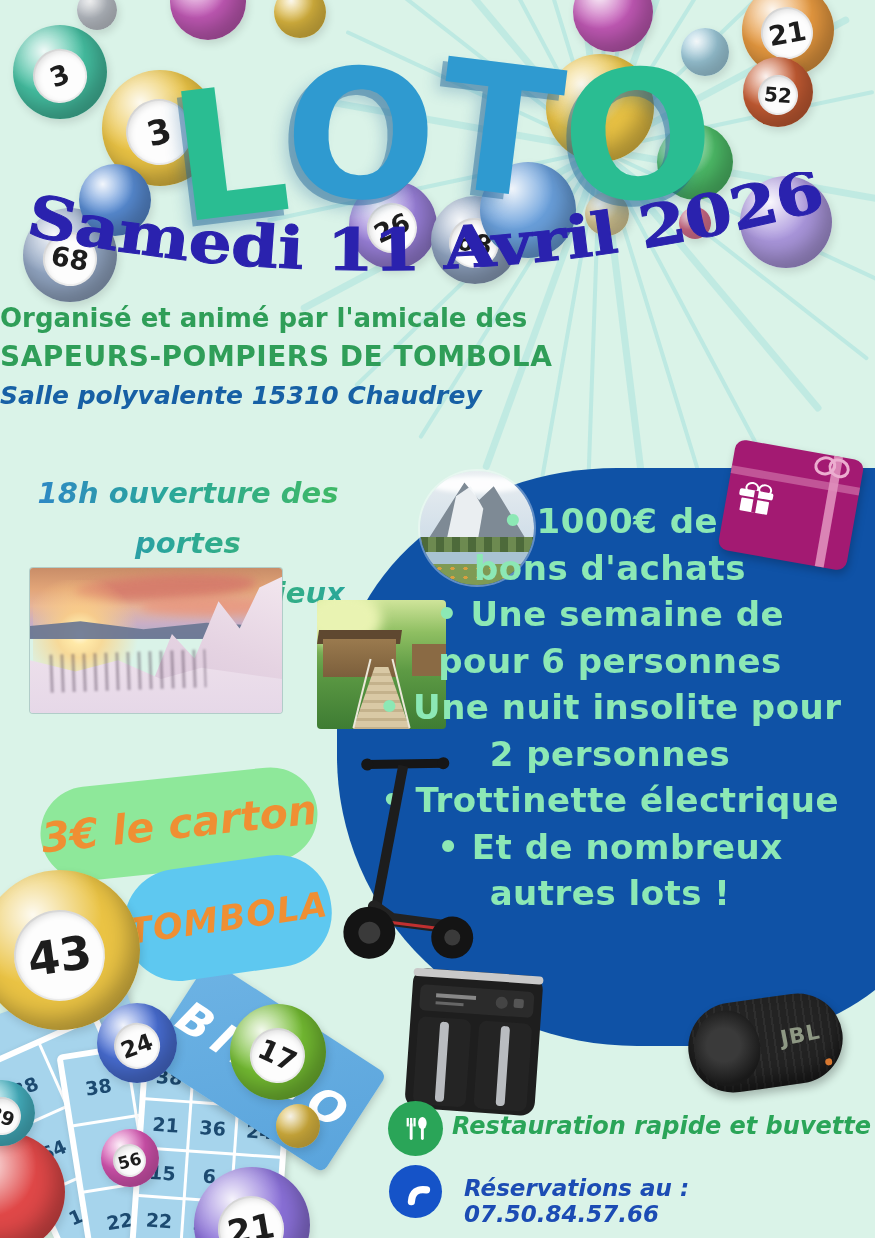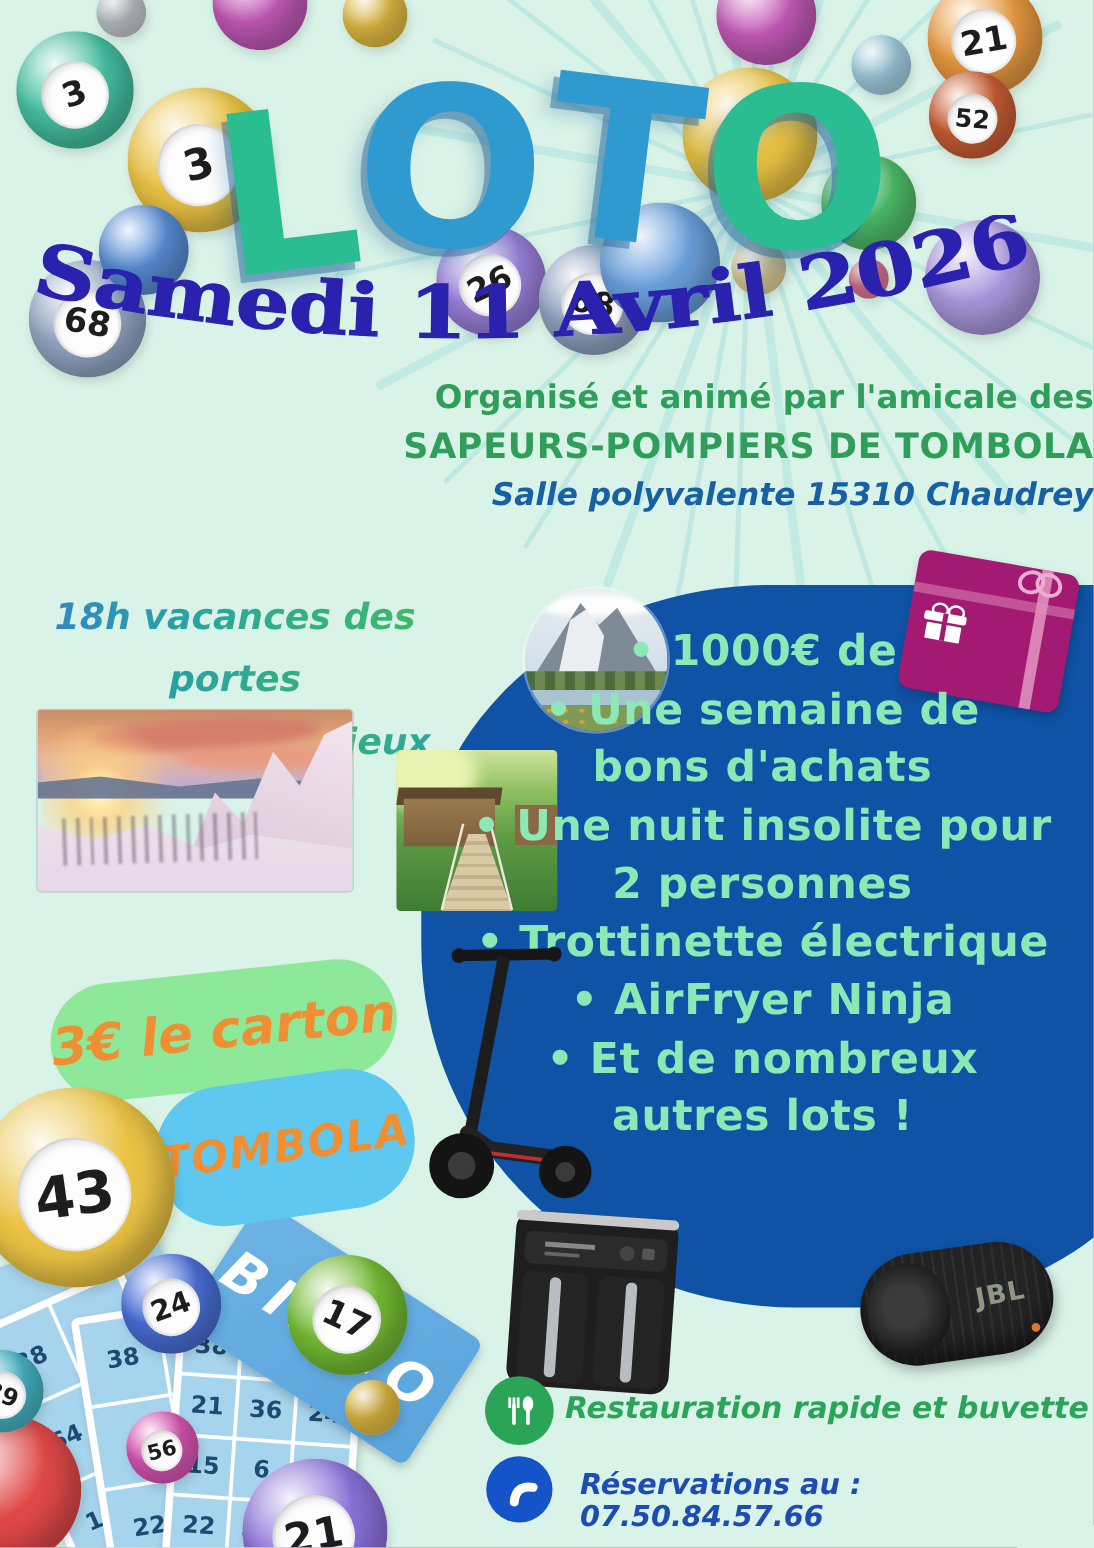--- a/index.html
+++ b/index.html
@@ -21,21 +21,21 @@
   .loto{position:absolute;left:170px;top:42px;display:flex;gap:6px;z-index:2;}
   .loto-letter{font-size:178px;font-weight:800;line-height:1;letter-spacing:-4px;
     text-shadow:-5px 6px 0 rgba(30,100,150,.45),-9px 11px 14px rgba(30,100,150,.25);}
   .ll0{transform:rotate(-7deg) translateY(24px);}
   .ll1{transform:rotate(3deg) translateY(5px);}
   .ll2{transform:rotate(7deg);}
   .ll3{transform:rotate(-4deg) translateY(6px);}
   
   .date-svg{position:absolute;left:0;top:172px;z-index:3;}
   
-  .org{position:absolute;left:0;top:303px;width:875px;text-align:right;z-index:4;}
+  .org{position:absolute;left:0;top:303px;width:875px;text-align:left;z-index:4;}
   .org-line1{font-size:26px;font-weight:600;color:var(--org-green);}
   .org-line2{font-size:28px;font-weight:800;letter-spacing:.5px;color:var(--org-green);margin-top:7px;}
   .org-venue{font-size:25px;font-weight:800;font-style:italic;color:var(--venue-blue);margin-top:8px;}
   
   .schedule{position:absolute;left:2px;top:468px;width:372px;text-align:center;z-index:4;
     font-weight:800;font-style:italic;font-size:29px;line-height:50px;}
   .grad-text{display:inline-block;background:linear-gradient(90deg,var(--times-blue) 0%,var(--times-teal) 45%,var(--times-green) 88%);
     -webkit-background-clip:text;background-clip:text;color:transparent;}
   .grad-text2{background:linear-gradient(90deg,var(--times-blue) 0%,var(--times-green) 55%,var(--times-teal) 100%);
     -webkit-background-clip:text;background-clip:text;color:transparent;display:inline-block;}
@@ -218,33 +218,33 @@
     </text>
   </svg>
 
   <div class="org">
     <div class="org-line1">Organisé et animé par l'amicale des</div>
     <div class="org-line2">SAPEURS-POMPIERS DE TOMBOLA</div>
     <div class="org-venue">Salle polyvalente 15310 Chaudrey</div>
   </div>
 
   <div class="schedule">
-    <div><span class="grad-text">18h vacances des portes</span></div>
+    <div><span class="grad-text">18h ouverture des portes</span></div>
     <div><span class="grad-text2">20h début des jeux</span></div>
   </div>
 
   <div class="blob"></div>
   <div class="prizes" id="prize-lines">
       <div>• 1000€ de</div>
+      <div>bons d'achats</div>
       <div>• Une semaine de</div>
-      <div>bons d'achats</div>
+      <div>pour 6 personnes</div>
       <div>• Une nuit insolite pour</div>
       <div>2 personnes</div>
       <div>• Trottinette électrique</div>
-      <div>• AirFryer Ninja</div>
       <div>• Et de nombreux</div>
       <div>autres lots !</div>
     </div>
 
   <div class="photo-sunset">
     <div class="ps-sky"></div>
     <div class="ps-cloud1"></div>
     <div class="ps-cloud2"></div>
     <div class="ps-sun"></div>
     <div class="ps-ridge"></div>

